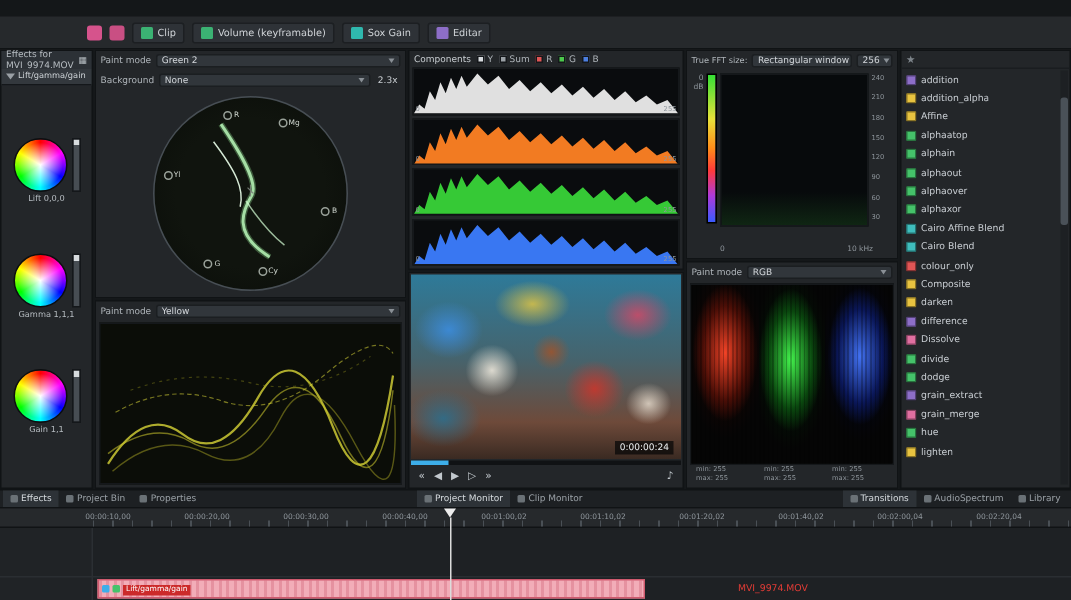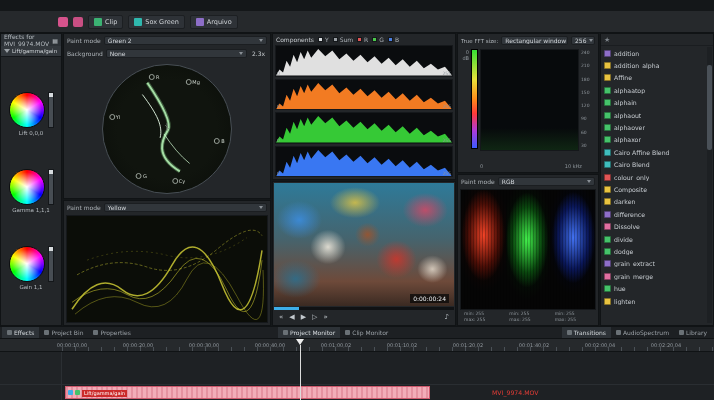--- a/index.html
+++ b/index.html
@@ -170,26 +170,30 @@
 
 
   <div id="toolbar">
     <span class="tb-icon" style="background: rgb(214, 83, 140);"></span>
       <span class="tb-icon" style="background: rgb(201, 79, 131);"></span>
     <span class="tb-btn">
         <span class="tb-ic" style="background: rgb(59, 178, 115);"></span>
         <span>Clip</span>
       </span>
       <span class="tb-btn">
+        <span class="tb-ic" style="background: rgb(59, 178, 115);"></span>
+        <span>Volume (keyframable)</span>
+      </span>
+      <span class="tb-btn">
         <span class="tb-ic" style="background: rgb(47, 184, 174);"></span>
-        <span>Sox Green</span>
+        <span>Sox Gain</span>
       </span>
       <span class="tb-btn">
         <span class="tb-ic" style="background: rgb(141, 110, 200);"></span>
-        <span>Arquivo</span>
+        <span>Editar</span>
       </span>
   </div>
 
   <div id="panel-effects" class="panel">
     <div class="dockhead">
       <span>Effects for MVI_9974.MOV</span>
       <span>▦</span>
     </div>
     <div class="fx-title">
       <span class="fx-caret"></span>

